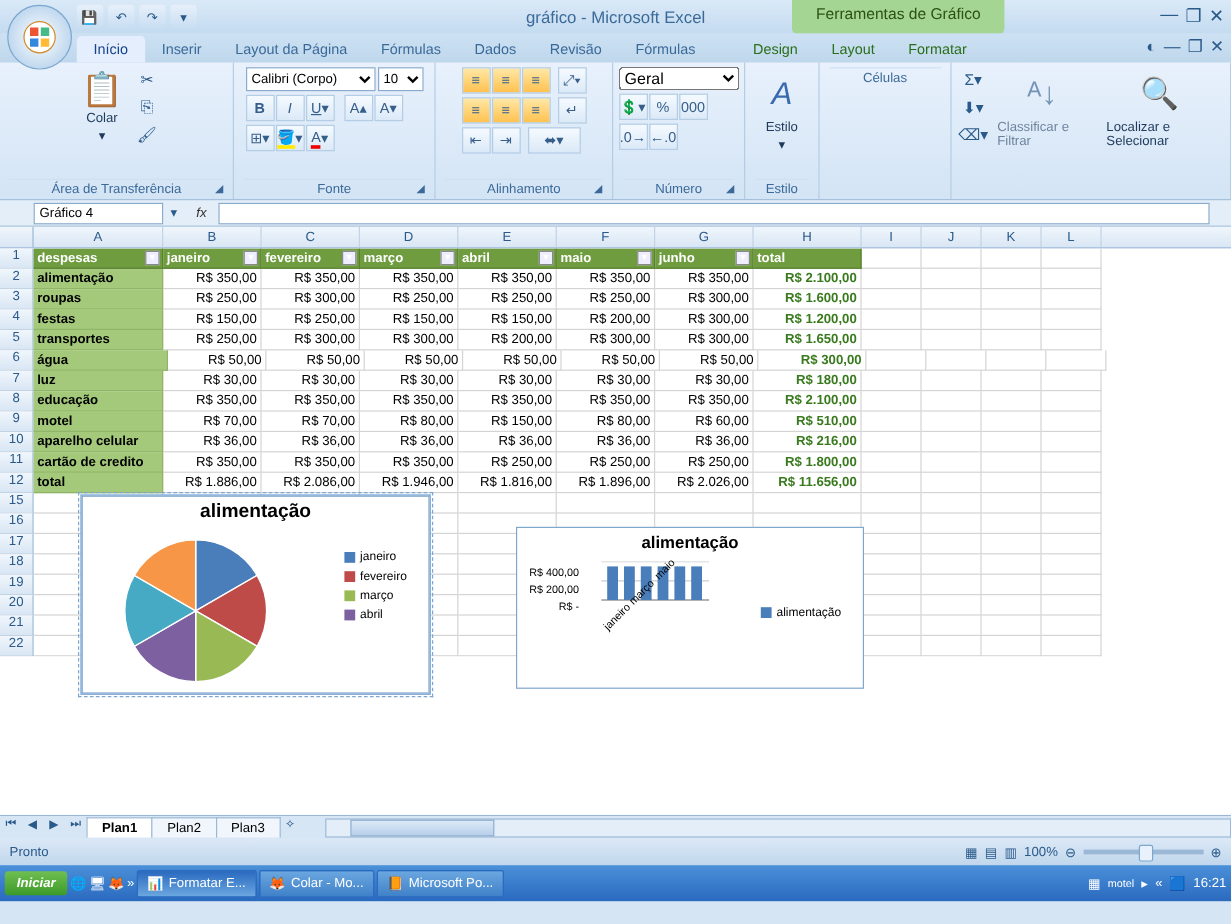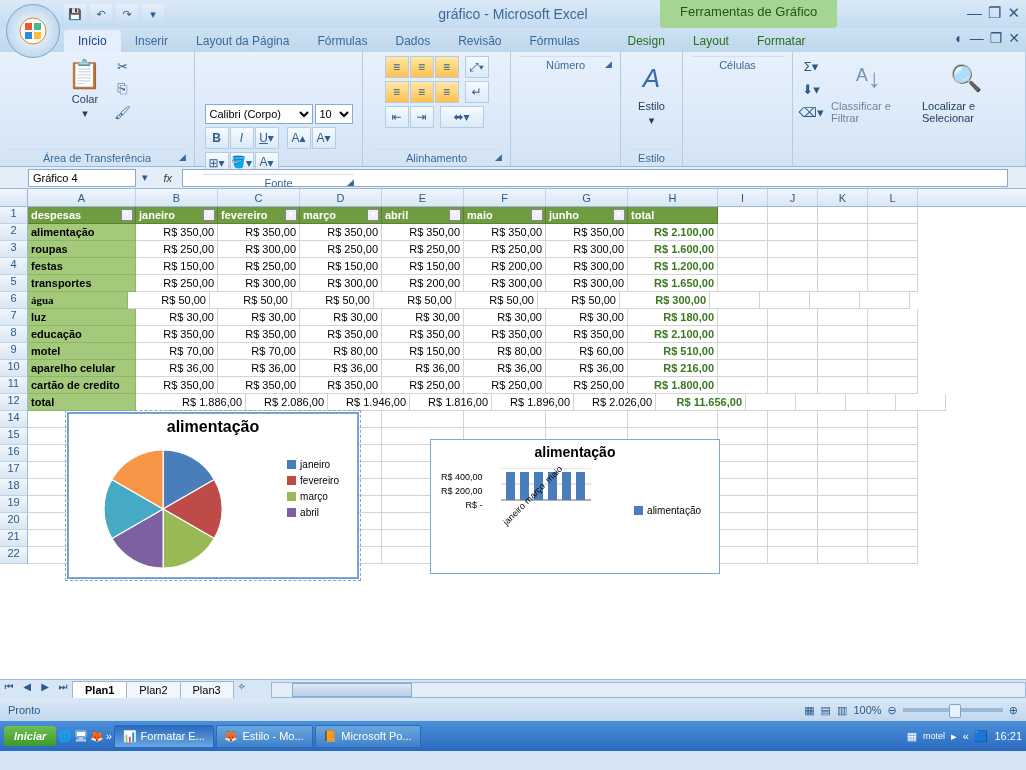--- a/index.html
+++ b/index.html
@@ -24,21 +24,21 @@
 
 .ribbon { height: 115px; background: linear-gradient(#e8f1fc,#d3e4f5); display: flex; border-bottom: 1px solid #9bb8d6; }
 .group { border-right: 1px solid #b5cde4; padding: 4px 8px 2px; display: flex; flex-direction: column; justify-content: space-between; align-items: center; }
 .group-body { display: flex; align-items: flex-start; gap: 4px; flex:1; }
 .group-label { font-size: 11px; color: #3b6a99; text-align: center; padding-top: 2px; width:100%; border-top:1px solid #cfe0f2; position:relative;}
 .group-label .dlg { position:absolute; right:0; top:2px; font-size:9px; color:#3b6a99;}
 .bigbtn { display:flex; flex-direction:column; align-items:center; gap:2px; padding:2px 6px; font-size:11px; color:#1e395b;}
 .bigbtn .ic { font-size:28px; }
 .smallcol { display:flex; flex-direction:column; gap:3px;}
 .smallbtn { width:20px; height:20px; display:flex; align-items:center; justify-content:center; font-size:13px; color:#2a5a8a;}
-.font-row { display:flex; gap:2px; align-items:center;margin-top:48px;}
+.font-row { display:flex; gap:2px; align-items:center;}
 .font-row select,.font-row input { font-size:11px; height:20px; border:1px solid #8aabce; background:#fff;}
 .btnrow { display:flex; gap:1px;}
 .rb { width:24px; height:22px; border:1px solid #b5cde4; background: linear-gradient(#f5faff,#dbe9f7); display:flex;align-items:center;justify-content:center;font-size:12px;color:#355e8b;}
 .sel { background: linear-gradient(#ffe8a6,#ffc14f);}
 .bigico { width:40px; height:40px; display:flex;align-items:center;justify-content:center;font-size:26px;color:#2a5a8a;}
 
 
 .fbar { height: 22px; background:#e4eef9; border-bottom:1px solid #9bb8d6; display:flex; align-items:center;}
 .namebox { width:108px; height:18px; margin-left:28px; border:1px solid #8aabce; background:#fff; padding:0 4px; font-size:11px;}
 .fx { margin:0 10px; font-style:italic; color:#333;}
@@ -200,20 +200,32 @@
         <div class="rb">⇤</div>
         <div class="rb">⇥</div>
         <div style="width:4px"></div>
         <div class="rb" style="width:44px">⬌▾</div>
       </div>
     </div>
     <div class="group-label"><span>Alinhamento</span><span class="dlg">◢</span></div>
   </div>
 
   <div class="group" style="width:110px">
+    <div class="group-body" style="flex-direction:column;gap:3px;align-items:stretch">
+      <select style="width:100px"><option>Geral</option></select>
+      <div class="btnrow">
+        <div class="rb">💲▾</div>
+        <div class="rb">%</div>
+        <div class="rb">000</div>
+      </div>
+      <div class="btnrow">
+        <div class="rb">.0→</div>
+        <div class="rb">←.0</div>
+      </div>
+    </div>
     <div class="group-label"><span>Número</span><span class="dlg">◢</span></div>
   </div>
 
   <div class="group" style="width:62px">
     <div class="bigbtn">
         <span class="bigico" style="font-style:italic;color:#3a6aae">A</span>
         <span>Estilo</span>
         <span>▾</span>
       </div>
     <div class="group-label"><span>Estilo</span></div>
@@ -336,21 +348,21 @@
         <div class="gc num" style="width: 82px;">R$    300,00</div>
         <div class="gc num" style="width: 82px;">R$    300,00</div>
         <div class="gc totnum" style="width: 90px;">R$    1.650,00</div>
         <div class="gc " style="width: 50px;"></div>
         <div class="gc " style="width: 50px;"></div>
         <div class="gc " style="width: 50px;"></div>
         <div class="gc " style="width: 50px;"></div>
       </div>
       <div class="gr">
         <div class="rowhdr">6</div>
-        <div class="gc catcell" style="width: 100px; font-family: Liberation Serif, serif;">água</div>
+        <div class="gc catcell" style="width: 112px;">água</div>
         <div class="gc num" style="width: 82px;">R$      50,00</div>
         <div class="gc num" style="width: 82px;">R$      50,00</div>
         <div class="gc num" style="width: 82px;">R$      50,00</div>
         <div class="gc num" style="width: 82px;">R$      50,00</div>
         <div class="gc num" style="width: 82px;">R$      50,00</div>
         <div class="gc num" style="width: 82px;">R$      50,00</div>
         <div class="gc totnum" style="width: 90px;">R$       300,00</div>
         <div class="gc " style="width: 50px;"></div>
         <div class="gc " style="width: 50px;"></div>
         <div class="gc " style="width: 50px;"></div>
@@ -427,42 +439,27 @@
         <div class="gc num" style="width: 82px;">R$    250,00</div>
         <div class="gc totnum" style="width: 90px;">R$    1.800,00</div>
         <div class="gc " style="width: 50px;"></div>
         <div class="gc " style="width: 50px;"></div>
         <div class="gc " style="width: 50px;"></div>
         <div class="gc " style="width: 50px;"></div>
       </div>
       <div class="gr">
         <div class="rowhdr">12</div>
         <div class="gc catcell" style="width: 108px;">total</div>
-        <div class="gc num" style="width: 82px; margin-left: 28px;">R$ 1.886,00</div>
+        <div class="gc num" style="width: 82px;">R$ 1.886,00</div>
         <div class="gc num" style="width: 82px;">R$ 2.086,00</div>
         <div class="gc num" style="width: 82px;">R$ 1.946,00</div>
         <div class="gc num" style="width: 82px;">R$ 1.816,00</div>
         <div class="gc num" style="width: 82px;">R$ 1.896,00</div>
         <div class="gc num" style="width: 82px;">R$ 2.026,00</div>
         <div class="gc totnum" style="width: 90px;">R$  11.656,00</div>
-        <div class="gc " style="width: 50px;"></div>
-        <div class="gc " style="width: 50px;"></div>
-        <div class="gc " style="width: 50px;"></div>
-        <div class="gc " style="width: 50px;"></div>
-      </div>
-      <div class="gr">
-        <div class="rowhdr">14</div>
-        <div class="gc " style="width: 108px;"></div>
-        <div class="gc " style="width: 82px;"></div>
-        <div class="gc " style="width: 82px;"></div>
-        <div class="gc " style="width: 82px;"></div>
-        <div class="gc " style="width: 82px;"></div>
-        <div class="gc " style="width: 82px;"></div>
-        <div class="gc " style="width: 82px;"></div>
-        <div class="gc " style="width: 90px;"></div>
         <div class="gc " style="width: 50px;"></div>
         <div class="gc " style="width: 50px;"></div>
         <div class="gc " style="width: 50px;"></div>
         <div class="gc " style="width: 50px;"></div>
       </div>
       <div class="gr">
         <div class="rowhdr">15</div>
         <div class="gc " style="width: 108px;"></div>
         <div class="gc " style="width: 82px;"></div>
         <div class="gc " style="width: 82px;"></div>
@@ -675,21 +672,21 @@
   </div>
 </div>
 
 <div class="taskbar">
   <div class="start"><span>Iniciar</span></div>
   <span>🌐</span>
   <span>🖥</span>
   <span>🦊</span>
   <span>»</span>
   <div class="tbtn active">📊 <span>Formatar E...</span></div>
-  <div class="tbtn">🦊 <span>Estilo - Mo...</span></div>
+  <div class="tbtn">🦊 <span>Colar - Mo...</span></div>
   <div class="tbtn">📙 <span>Microsoft Po...</span></div>
   <div class="tray">
     <span>▦</span>
     <span style="font-size:9px">motel</span>
     <span>▸</span>
     <span>«</span>
     <span>🟦</span>
     <span>16:21</span>
   </div>
 </div>

